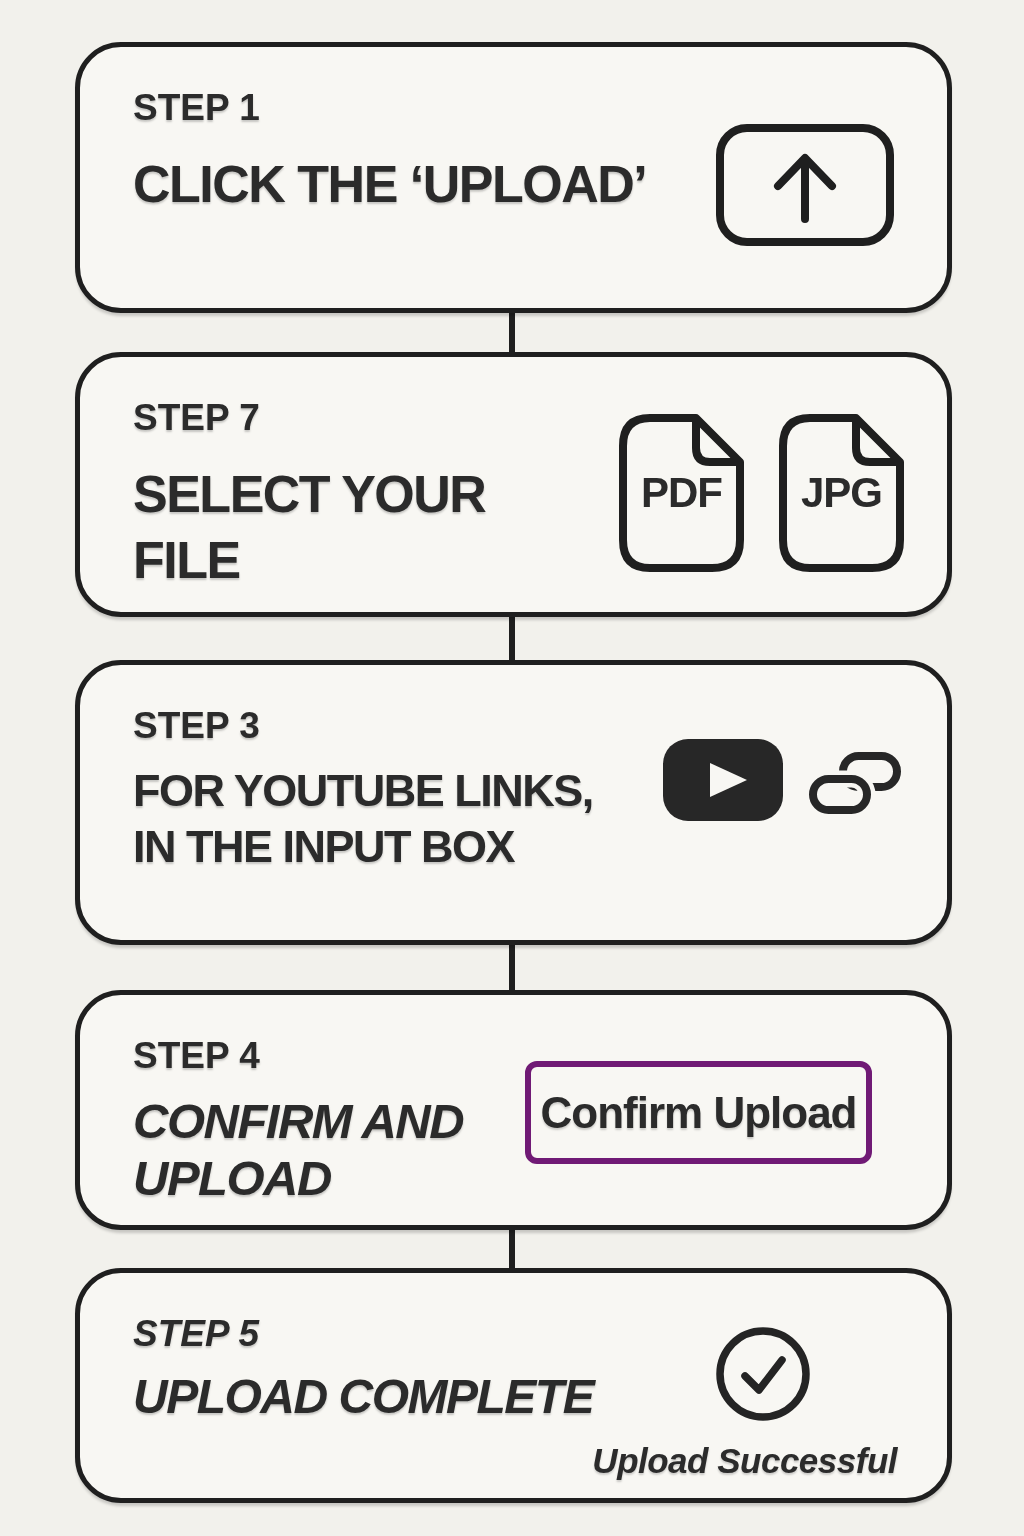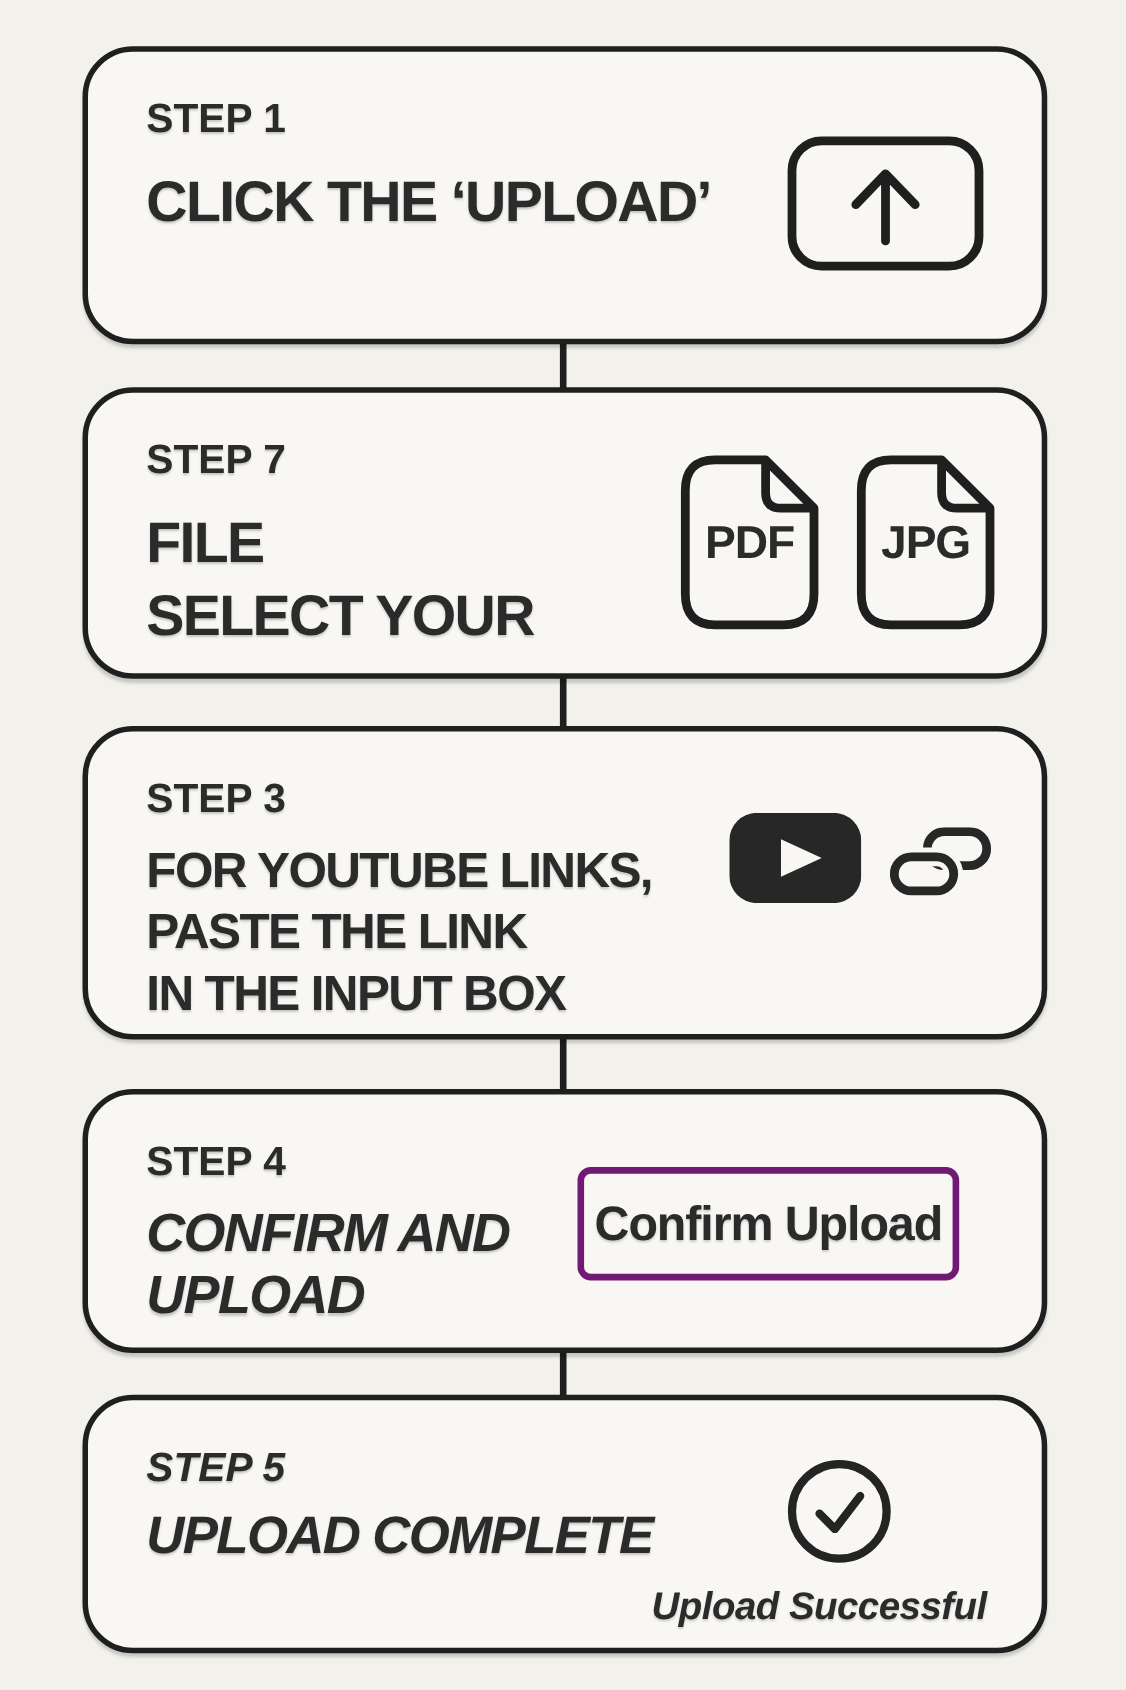--- a/index.html
+++ b/index.html
@@ -96,22 +96,22 @@
       <svg width="180" height="124" viewBox="0 0 180 124">
         <rect x="5" y="5" width="170" height="114" rx="27" fill="#f8f7f3" stroke="#1f1f1f" stroke-width="8"></rect>
         <path d="M90 96 V 38 M63 63 L90 35 L117 63" fill="none" stroke="#1f1f1f" stroke-width="8" stroke-linecap="round" stroke-linejoin="round"></path>
       </svg>
     </div>
   </div>
 
   <div class="card card-2">
     <div class="step-label">STEP 7</div>
     <div class="step-title">
+      <div>SELECT YOUR</div>
       <div>FILE</div>
-      <div>SELECT YOUR</div>
     </div>
     <div class="file-icons">
       <div class="doc-icon">
         <svg width="127" height="160" viewBox="0 0 127 160">
           <path d="M32 5 H78 L122 49 V127 Q122 155 94 155 H32 Q5 155 5 127 V33 Q5 5 32 5 Z" fill="#f8f7f3" stroke="#1f1f1f" stroke-width="8" stroke-linejoin="round"></path>
           <path d="M78 5 V35 Q78 49 92 49 H122" fill="none" stroke="#1f1f1f" stroke-width="8" stroke-linejoin="round"></path>
         </svg>
         <span class="doc-label">PDF</span>
       </div>
       <div class="doc-icon">
@@ -121,21 +121,20 @@
         </svg>
         <span class="doc-label">JPG</span>
       </div>
     </div>
   </div>
 
   <div class="card card-3">
     <div class="step-label">STEP 3</div>
     <div class="step-title">
       <div>FOR YOUTUBE LINKS,</div>
-      <div>PASTE THE LINK</div>
       <div>IN THE INPUT BOX</div>
     </div>
     <div class="yt-link-icons">
       <div class="youtube-icon">
         <svg width="120" height="82" viewBox="0 0 120 82">
           <rect x="0" y="0" width="120" height="82" rx="25" fill="#272727"></rect>
           <path d="M47 24 L84 41 L47 58 Z" fill="#f8f7f3"></path>
         </svg>
       </div>
       <div class="link-icon">

